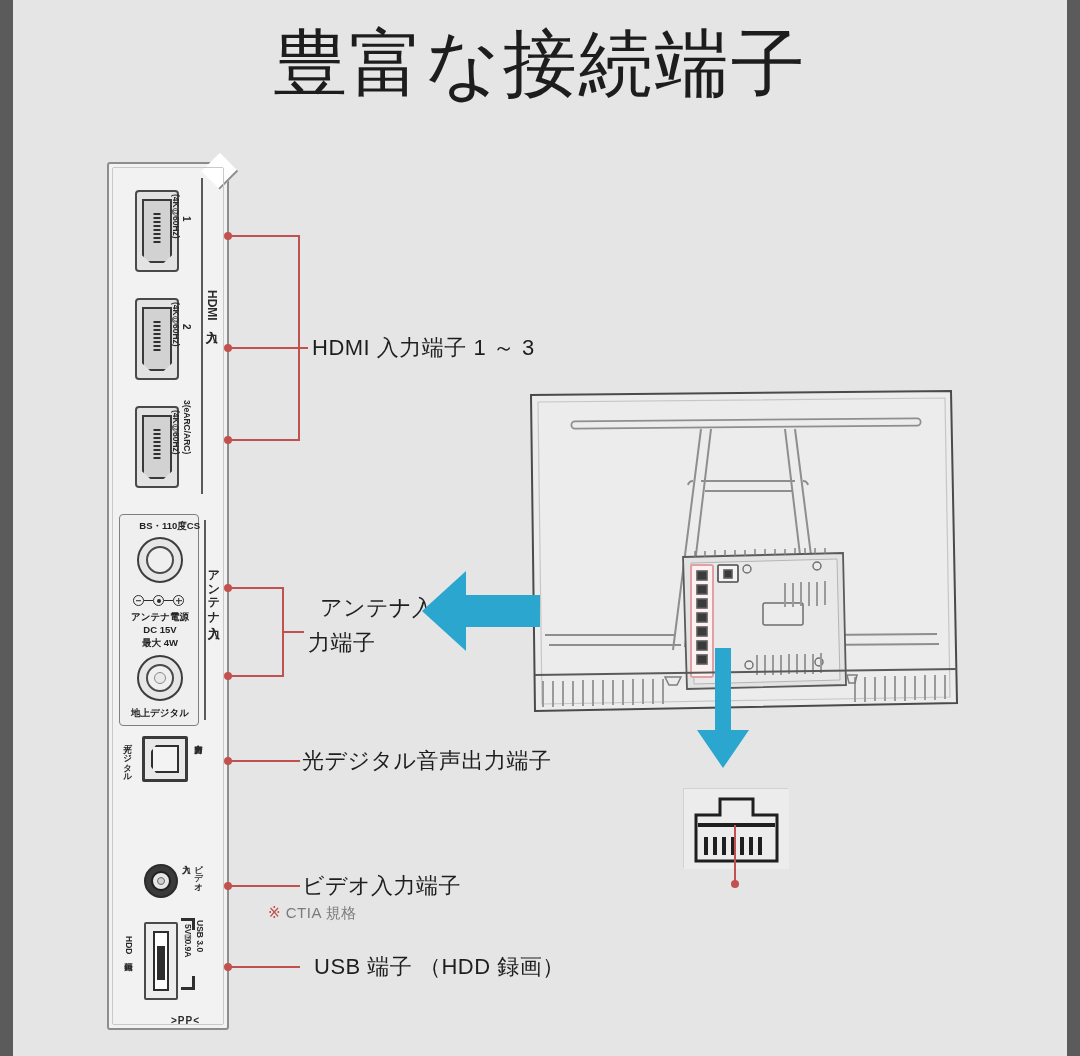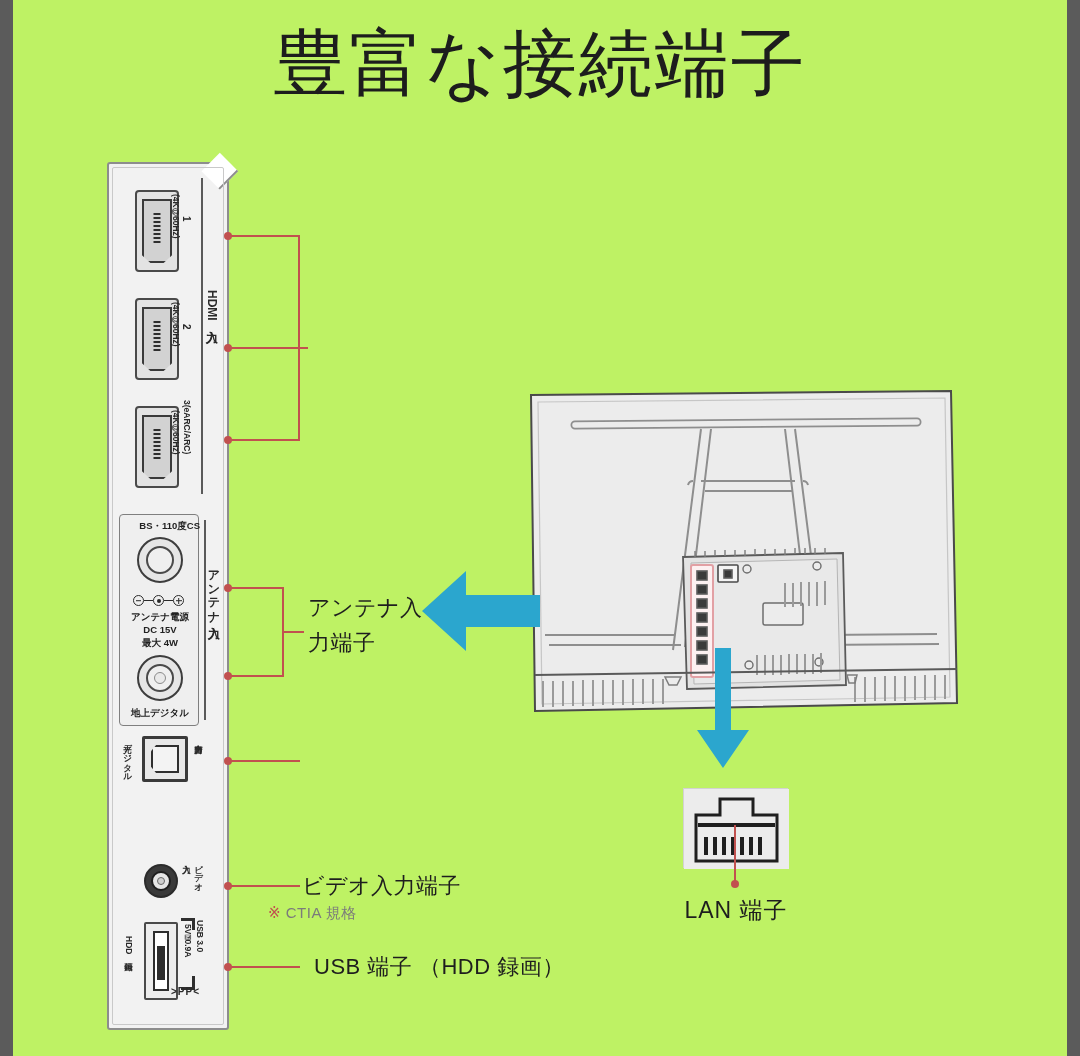--- a/index.html
+++ b/index.html
@@ -5,21 +5,21 @@
   * { box-sizing: border-box; margin: 0; padding: 0; }
   html, body {
     width: 1080px; height: 1056px;
     background: #ffffff;
     font-family: "Liberation Sans", "DejaVu Sans", sans-serif;
     overflow: hidden;
   }
   #root {
     position: relative;
     width: 1080px; height: 1056px;
-    background: #bef264;
+    background: #e5e5e5;
   }
   
   .gutter {
     position: absolute; top: 0; height: 1056px; width: 13px;
     background: #5b5b5b;
   }
   .gutter.left  { left: 0; }
   .gutter.right { right: 0; }
 
   
@@ -308,43 +308,45 @@
           </div>
       </div>
       <div class="vtext sm" style="left:4px; top:22px;">HDD 録画</div>
       <div class="vtext sm" style="left:76px; top:6px;">USB 3.0</div>
       <div class="vtext sm" style="left:64px; top:10px;">5V⍰0.9A</div>
 
       <div style="position:absolute; left:62px; top:4px; width:14px; height:3px; background:#2f2f2f;"></div>
       <div style="position:absolute; left:73px; top:4px; width:3px; height:12px; background:#2f2f2f;"></div>
       <div style="position:absolute; left:73px; top:62px; width:3px; height:14px; background:#2f2f2f;"></div>
       <div style="position:absolute; left:62px; top:73px; width:14px; height:3px; background:#2f2f2f;"></div>
-      <div class="ppmark" style="left:52px; top:72px;text-align:right;">&gt;PP&lt;</div>
+      <div class="ppmark" style="left:52px; top:101px;text-align:right;">&gt;PP&lt;</div>
     </div>
   </div>
 
   <div class="cal-dot" style="left:224px; top:232px;"></div>
   <div class="cal-dot" style="left:224px; top:344px;"></div>
   <div class="cal-dot" style="left:224px; top:436px;"></div>
   <div class="cal-line cal-h" style="left:228px; top:235px; width:72px;"></div>
   <div class="cal-line cal-h" style="left:228px; top:347px; width:80px;"></div>
   <div class="cal-line cal-h" style="left:228px; top:439px; width:72px;"></div>
   <div class="cal-line cal-v" style="left:298px; top:235px; height:206px;"></div>
+  <div class="cal-text" style="left:312px; top:332px;">HDMI 入力端子 1 ～ 3</div>
 
   <div class="cal-dot" style="left:224px; top:584px;"></div>
   <div class="cal-dot" style="left:224px; top:672px;"></div>
   <div class="cal-line cal-h" style="left:228px; top:587px; width:56px;"></div>
   <div class="cal-line cal-h" style="left:228px; top:675px; width:56px;"></div>
   <div class="cal-line cal-v" style="left:282px; top:587px; height:90px;"></div>
   <div class="cal-line cal-h" style="left:282px; top:631px; width:22px;"></div>
-  <div class="cal-text" style="left:308px; top:592px;">アンテナ入</div>
+  <div class="cal-text" style="left:320px; top:592px;">アンテナ入</div>
   <div class="cal-text" style="left:308px; top:627px;">力端子</div>
 
   <div class="cal-dot" style="left:224px; top:757px;"></div>
   <div class="cal-line cal-h" style="left:228px; top:760px; width:72px;"></div>
+  <div class="cal-text" style="left:302px; top:745px;">光デジタル音声出力端子</div>
 
   <div class="cal-dot" style="left:224px; top:882px;"></div>
   <div class="cal-line cal-h" style="left:228px; top:885px; width:72px;"></div>
   <div class="cal-text" style="left:302px; top:870px;">ビデオ入力端子</div>
   <div class="cal-note" style="left:268px; top:904px;">
     <span class="star">※</span>
     <span>CTIA 規格</span>
   </div>
 
   <div class="cal-dot" style="left:224px; top:963px;"></div>
@@ -449,15 +451,14 @@
       </g>
       <path d="M14 36 L91 36" stroke="#1f1f1f" stroke-width="4"></path>
       <g stroke="#1f1f1f" stroke-width="4">
         <path d="M22 48 L22 66 M31 48 L31 66 M40 48 L40 66 M49 48 L49 66
                  M58 48 L58 66 M67 48 L67 66 M76 48 L76 66"></path>
       </g>
     </svg>
   </div>
   <div class="lan-lead"></div>
   <div class="lan-leaddot"></div>
-  <div id="lan-caption">LAN 端子</div>
 
 </div>
 
 </body></html>

